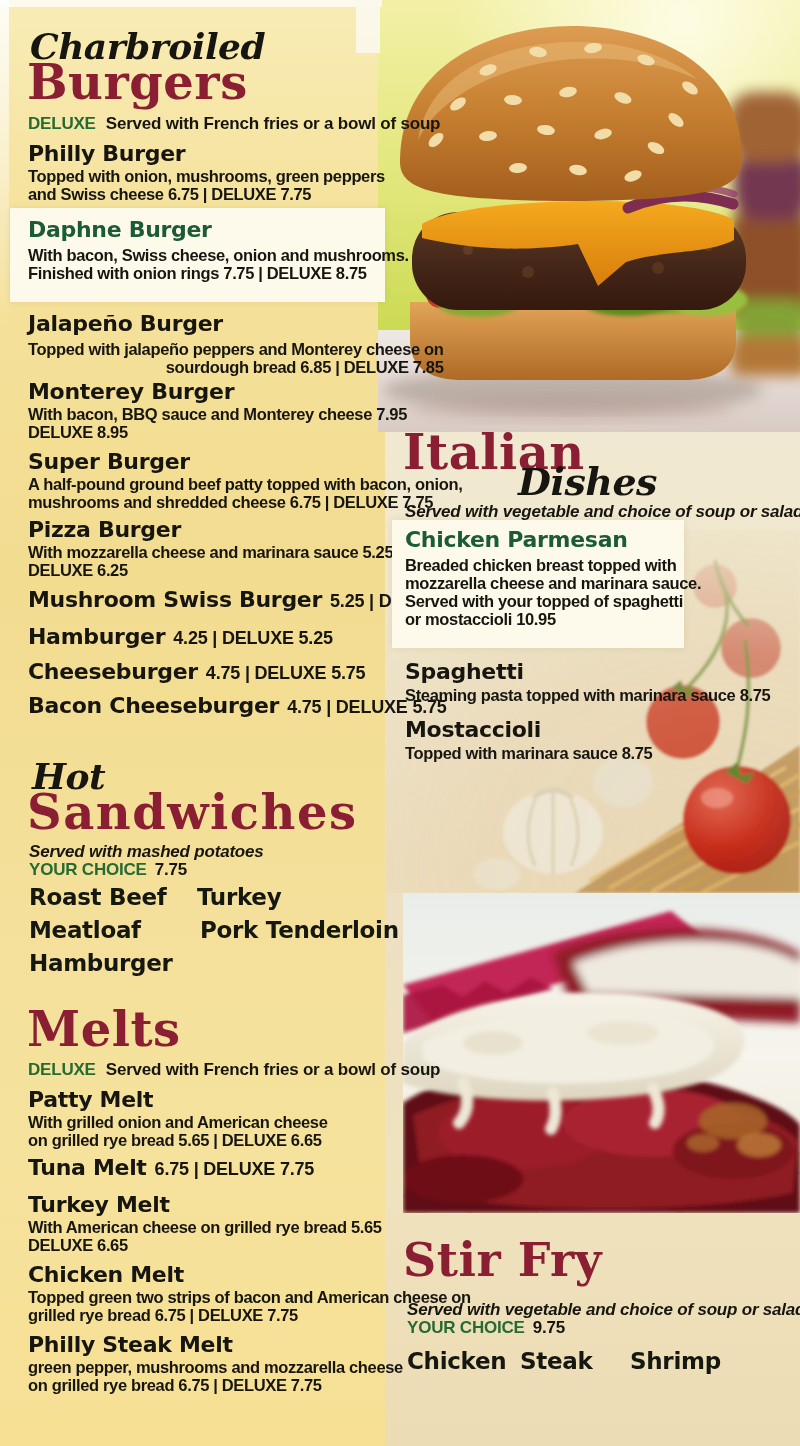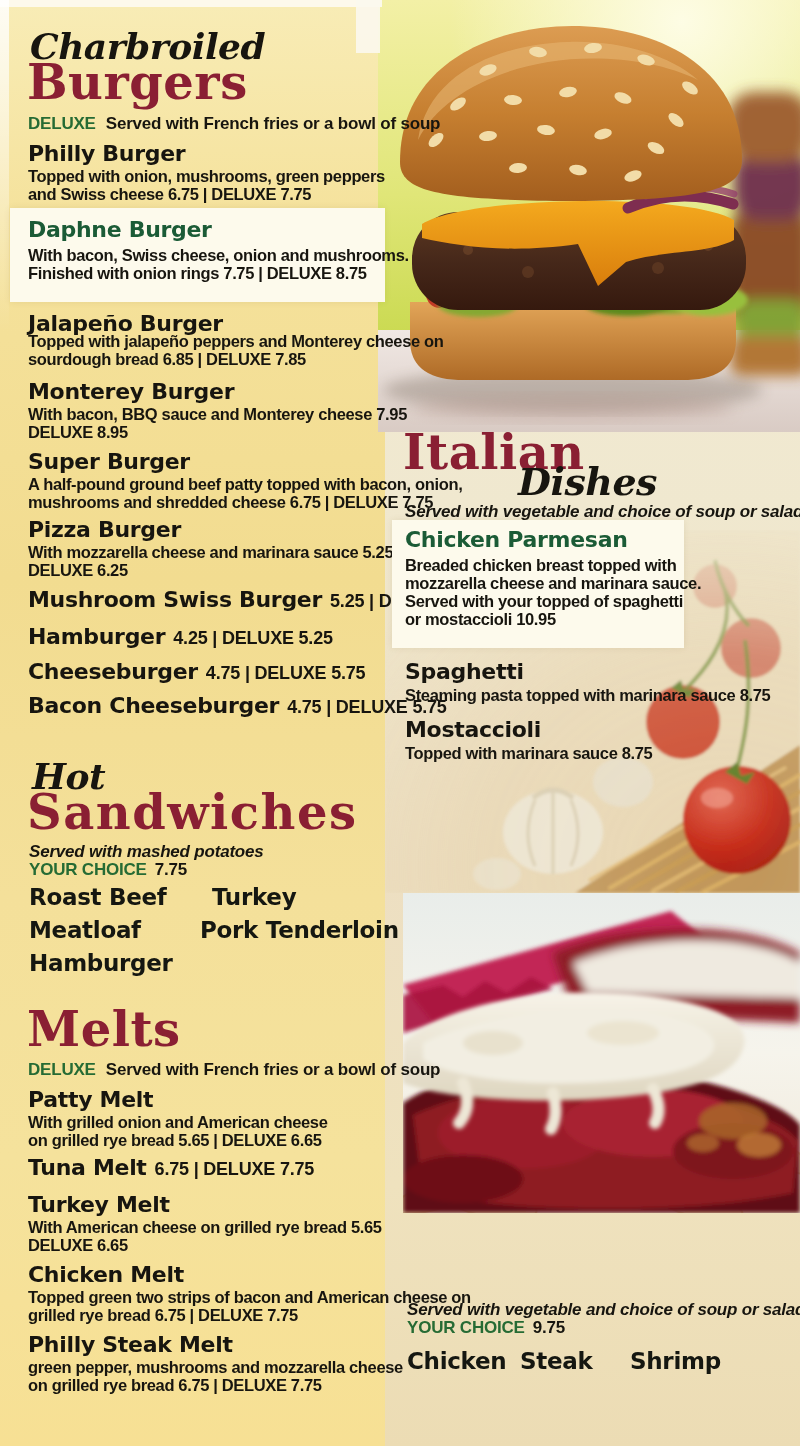--- a/index.html
+++ b/index.html
@@ -285,21 +285,21 @@
   </div>
 
   <div class="abs hl-box" style="left:10px;top:208px;width:375px;height:94px;"></div>
   <div class="abs item-name green" style="left:28px;top:218px;">Daphne Burger</div>
   <div class="abs" style="left:28px;top:246px;">
     <div class="desc">With bacon, Swiss cheese, onion and mushrooms.</div>
     <div class="desc">Finished with onion rings  7.75  |  DELUXE  8.75</div>
   </div>
 
   <div class="abs item-name" style="left:28px;top:312px;">Jalapeño Burger</div>
-  <div class="abs" style="left:28px;top:332px;">
+  <div class="abs" style="left:28px;top:340px;text-align:right;">
     <div class="desc">Topped with jalapeño peppers and Monterey cheese on</div>
     <div class="desc">sourdough bread  6.85  |  DELUXE  7.85</div>
   </div>
 
   <div class="abs item-name" style="left:28px;top:380px;">Monterey Burger</div>
   <div class="abs" style="left:28px;top:405px;">
     <div class="desc">With bacon, BBQ sauce and Monterey cheese  7.95</div>
     <div class="desc">DELUXE  8.95</div>
   </div>
 
@@ -322,21 +322,21 @@
 
   <div class="abs script-title" style="left:32px;top:756px;">Hot</div>
   <div class="abs big-title" style="left:27px;top:788px;letter-spacing:1.5px;">Sandwiches</div>
   <div class="abs served" style="left:29px;top:842px;">Served with mashed potatoes</div>
   <div class="abs choice-line" style="left:29px;top:860px;">
     <span class="lbl">YOUR CHOICE</span><span>7.75</span>
   </div>
   <div class="abs choice" style="left:29px;top:884px;">Roast Beef</div>
   <div class="abs choice" style="left:29px;top:917px;">Meatloaf</div>
   <div class="abs choice" style="left:29px;top:950px;">Hamburger</div>
-  <div class="abs choice" style="left:212px;top:884px;">Turkey</div>
+  <div class="abs choice" style="left:197px;top:884px;">Turkey</div>
   <div class="abs choice" style="left:200px;top:917px;">Pork Tenderloin</div>
 
   <div class="abs big-title" style="left:27px;top:1005px;">Melts</div>
   <div class="abs note" style="left:28px;top:1060px;">
     <span class="lbl">DELUXE</span><span>Served with French fries or a bowl of soup</span>
   </div>
 
   <div class="abs item-name" style="left:28px;top:1088px;">Patty Melt</div>
   <div class="abs" style="left:28px;top:1113px;">
     <div class="desc">With grilled onion and American cheese</div>
@@ -375,20 +375,21 @@
     <div class="desc">Served with your topped of spaghetti</div>
     <div class="desc">or mostaccioli  10.95</div>
   </div>
 
   <div class="abs item-name" style="left:405px;top:660px;">Spaghetti</div>
   <div class="abs desc" style="left:405px;top:686px;">Steaming pasta topped with marinara sauce  8.75</div>
 
   <div class="abs item-name" style="left:405px;top:718px;">Mostaccioli</div>
   <div class="abs desc" style="left:405px;top:744px;">Topped with marinara sauce  8.75</div>
 
+  <div class="abs big-title" style="left:403px;top:1236px;font-size:46px;">Stir Fry</div>
   <div class="abs served" style="left:407px;top:1300px;">Served with vegetable and choice of soup or salad</div>
   <div class="abs choice-line" style="left:407px;top:1318px;">
     <span class="lbl">YOUR CHOICE</span><span>9.75</span>
   </div>
   <div class="abs choice" style="left:407px;top:1348px;">Chicken</div>
   <div class="abs choice" style="left:520px;top:1348px;">Steak</div>
   <div class="abs choice" style="left:630px;top:1348px;">Shrimp</div>
 
 </div>
 

